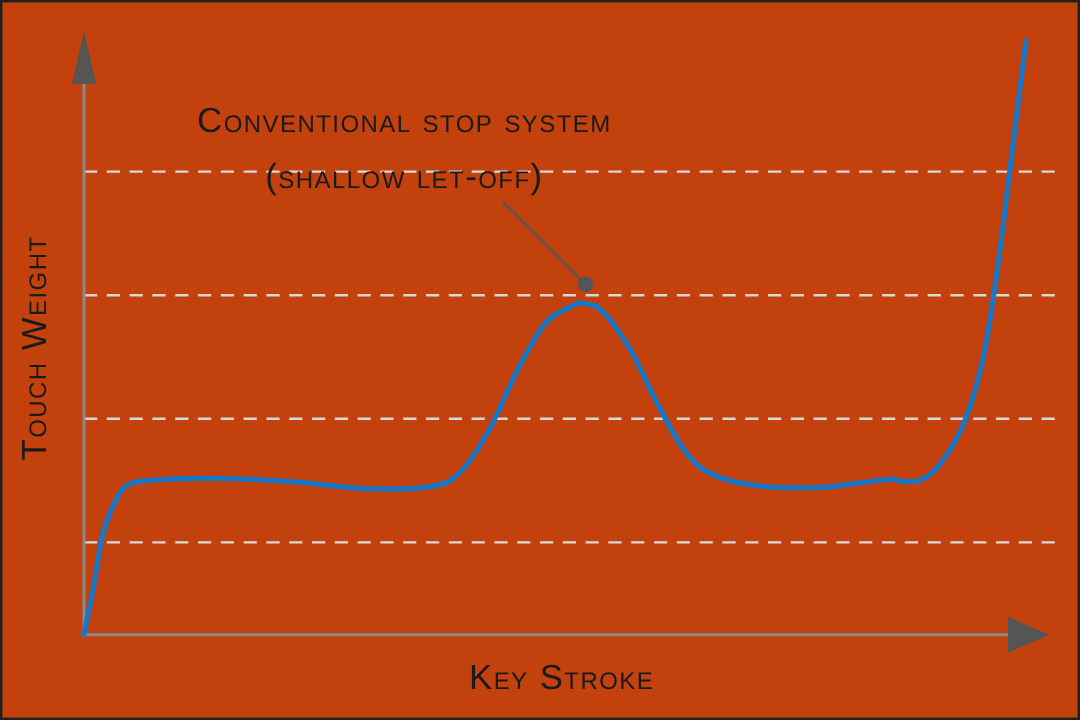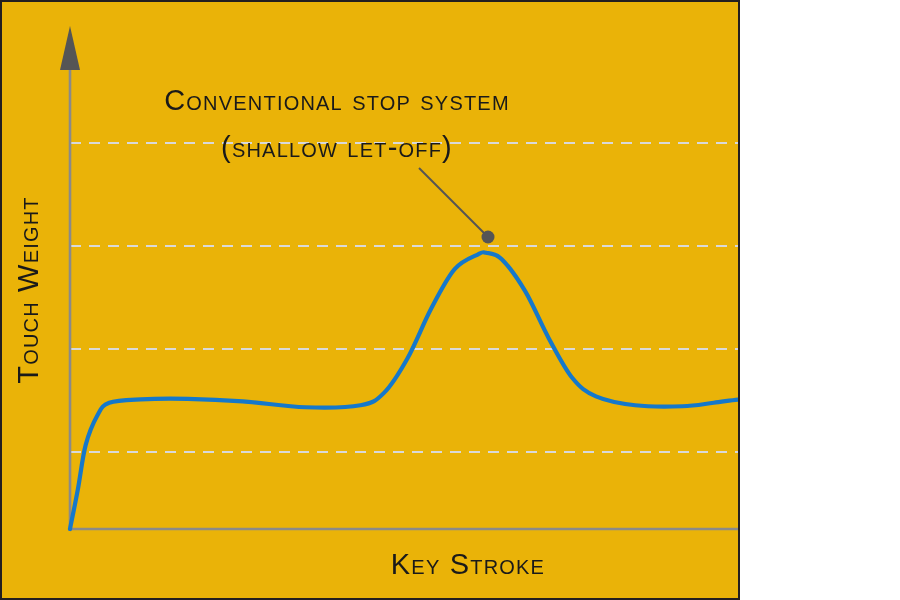--- a/index.html
+++ b/index.html
@@ -5,23 +5,23 @@
   html, body {
     margin: 0;
     padding: 0;
     background: #ffffff;
   }
   body {
     font-family: "Liberation Sans", sans-serif;
   }
   #page {
     position: relative;
-    width: 740px;
+    width: 900px;
     height: 600px;
-    background: #eab308;
+    background: #c2410c;
     box-sizing: border-box;
     border: 2px solid #231f20;
     overflow: hidden;
   }
   #chart-svg {
     position: absolute;
     left: 0;
     top: 0;
     width: 900px;
     height: 600px;

